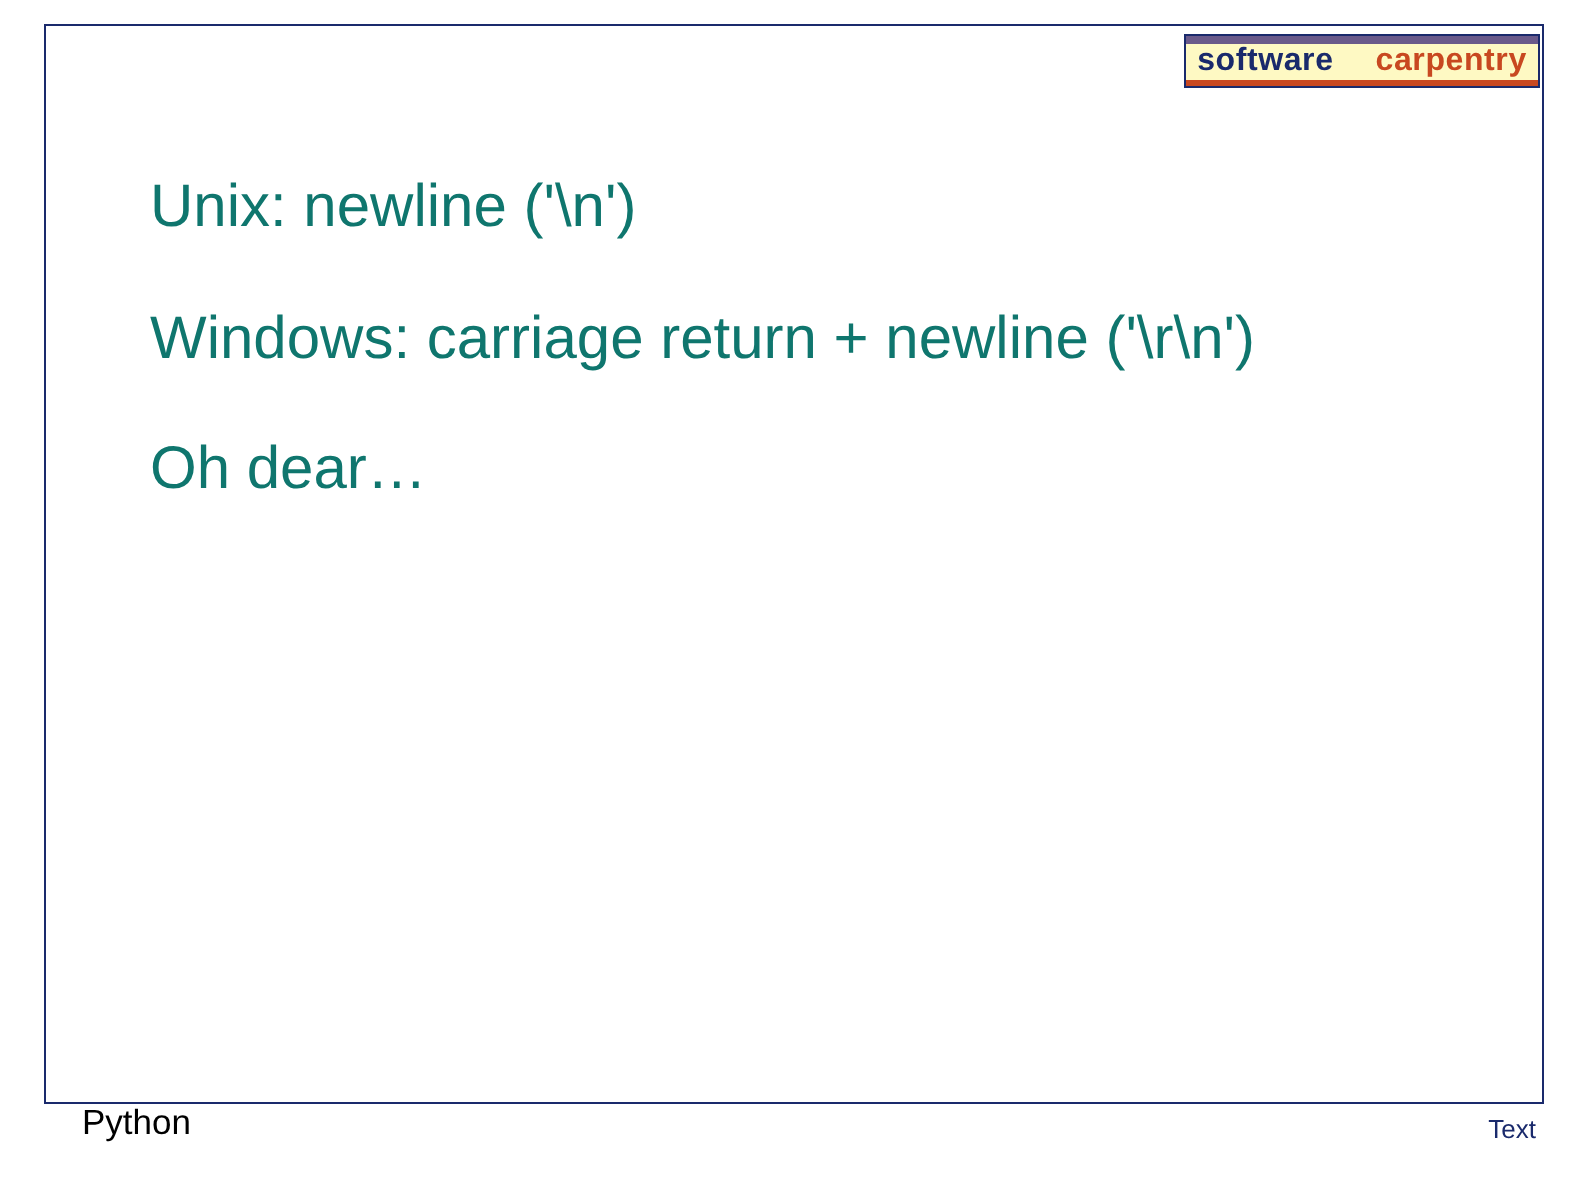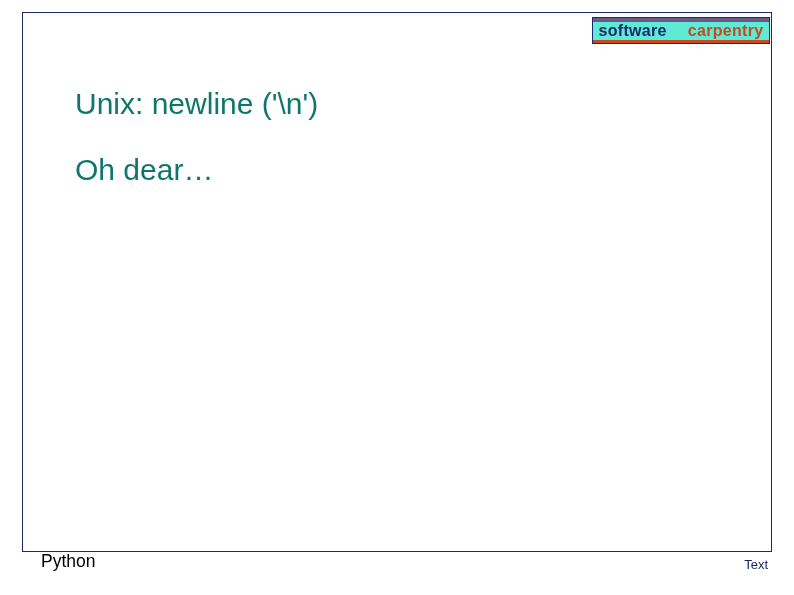--- a/index.html
+++ b/index.html
@@ -20,21 +20,21 @@
     border: 1.5px solid #1a2a6c;
     background: #fff;
   }
   .logo {
     position: absolute;
     top: 17px;
     right: 24px;
     width: 178px;
     height: 27px;
     border: 1.5px solid #1a2a6c;
-    background: #5eead4;
+    background: #fef9c3;
     display: flex;
     flex-direction: column;
     overflow: hidden;
   }
   .logo .top-stripe {
     height: 4px;
     background: #6a5a8a;
   }
   .logo .mid {
     flex: 1;
@@ -89,17 +89,18 @@
   <div class="top-stripe"></div>
   <div class="mid">
     <span class="software">software</span>
     <span class="carpentry">carpentry</span>
   </div>
   <div class="bottom-stripe"></div>
 </div>
 
 <div class="content">
   <div class="line">Unix: newline ('\n')</div>
+  <div class="line">Windows: carriage return + newline ('\r\n')</div>
   <div class="line">Oh dear…</div>
 </div>
 
 <div class="footer-left">Python</div>
 <div class="footer-right">Text</div>
 
 </body></html>

